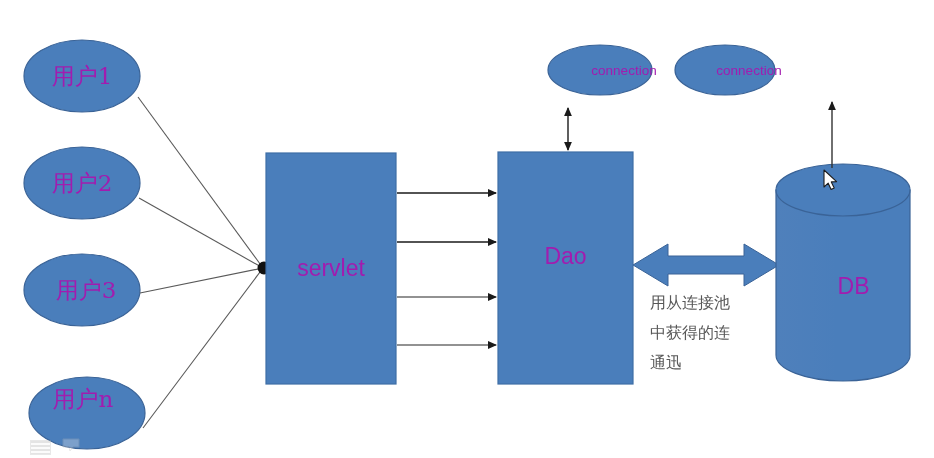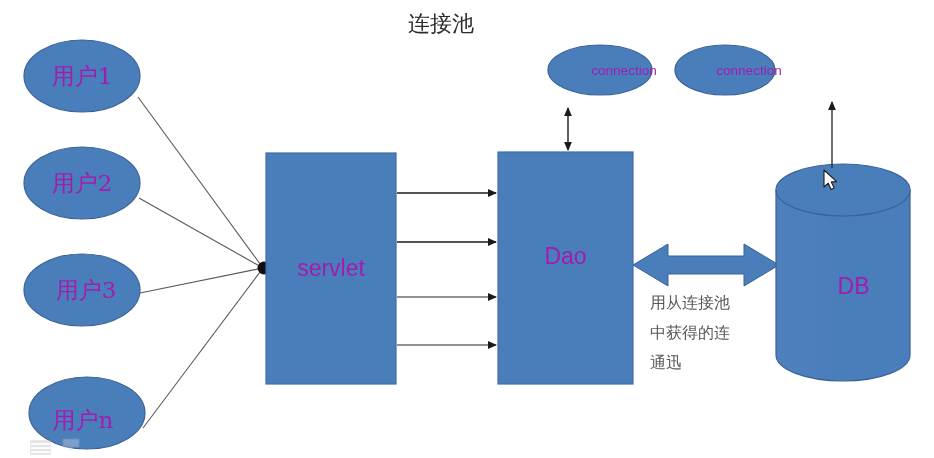--- a/index.html
+++ b/index.html
@@ -105,26 +105,25 @@
       <ellipse cx="843" cy="190" rx="67" ry="26" fill="#4a7ebb" stroke="#3a6397" stroke-width="1.2"></ellipse>
     </g>
 
     <line x1="832" y1="168" x2="832" y2="102" stroke="#333333" stroke-width="1.4" marker-end="url(#arrowThin)"></line>
 
     <g transform="translate(824,170)">
       <path d="M0,0 L0,17 L4.2,13.2 L7.1,19.4 L10.2,18 L7.3,11.9 L12.6,11.6 Z" fill="#ffffff" stroke="#1b1b1b" stroke-width="1.1" stroke-linejoin="round"></path>
     </g>
   </svg>
 
-  <div class="title-label">连接池</div>
 
   <div class="node-text ellipse-label" style="left:24px;top:56px;width:116px;height:40px;">用户1</div>
   <div class="node-text ellipse-label" style="left:24px;top:163px;width:116px;height:40px;">用户2</div>
   <div class="node-text ellipse-label" style="left:24px;top:270px;width:124px;height:40px;text-align:center;">用户3</div>
-  <div class="node-text ellipse-label" style="left:29px;top:400px;width:108px;height:40px;">用户n</div>
+  <div class="node-text ellipse-label" style="left:29px;top:379px;width:108px;height:40px;">用户n</div>
 
   <div class="node-text box-label" style="left:266px;top:250px;width:130px;height:36px;">servlet</div>
   <div class="node-text box-label" style="left:498px;top:238px;width:135px;height:36px;text-align:center;">Dao</div>
   <div class="node-text box-label" style="left:776px;top:268px;width:155px;height:36px;">DB</div>
 
   <div class="node-text conn-label" style="left:548px;top:58px;width:104px;height:24px;">connection</div>
   <div class="node-text conn-label" style="left:675px;top:58px;width:100px;height:24px;">connection</div>
 
   <div class="side-note">
     <div>用从连接池</div>

